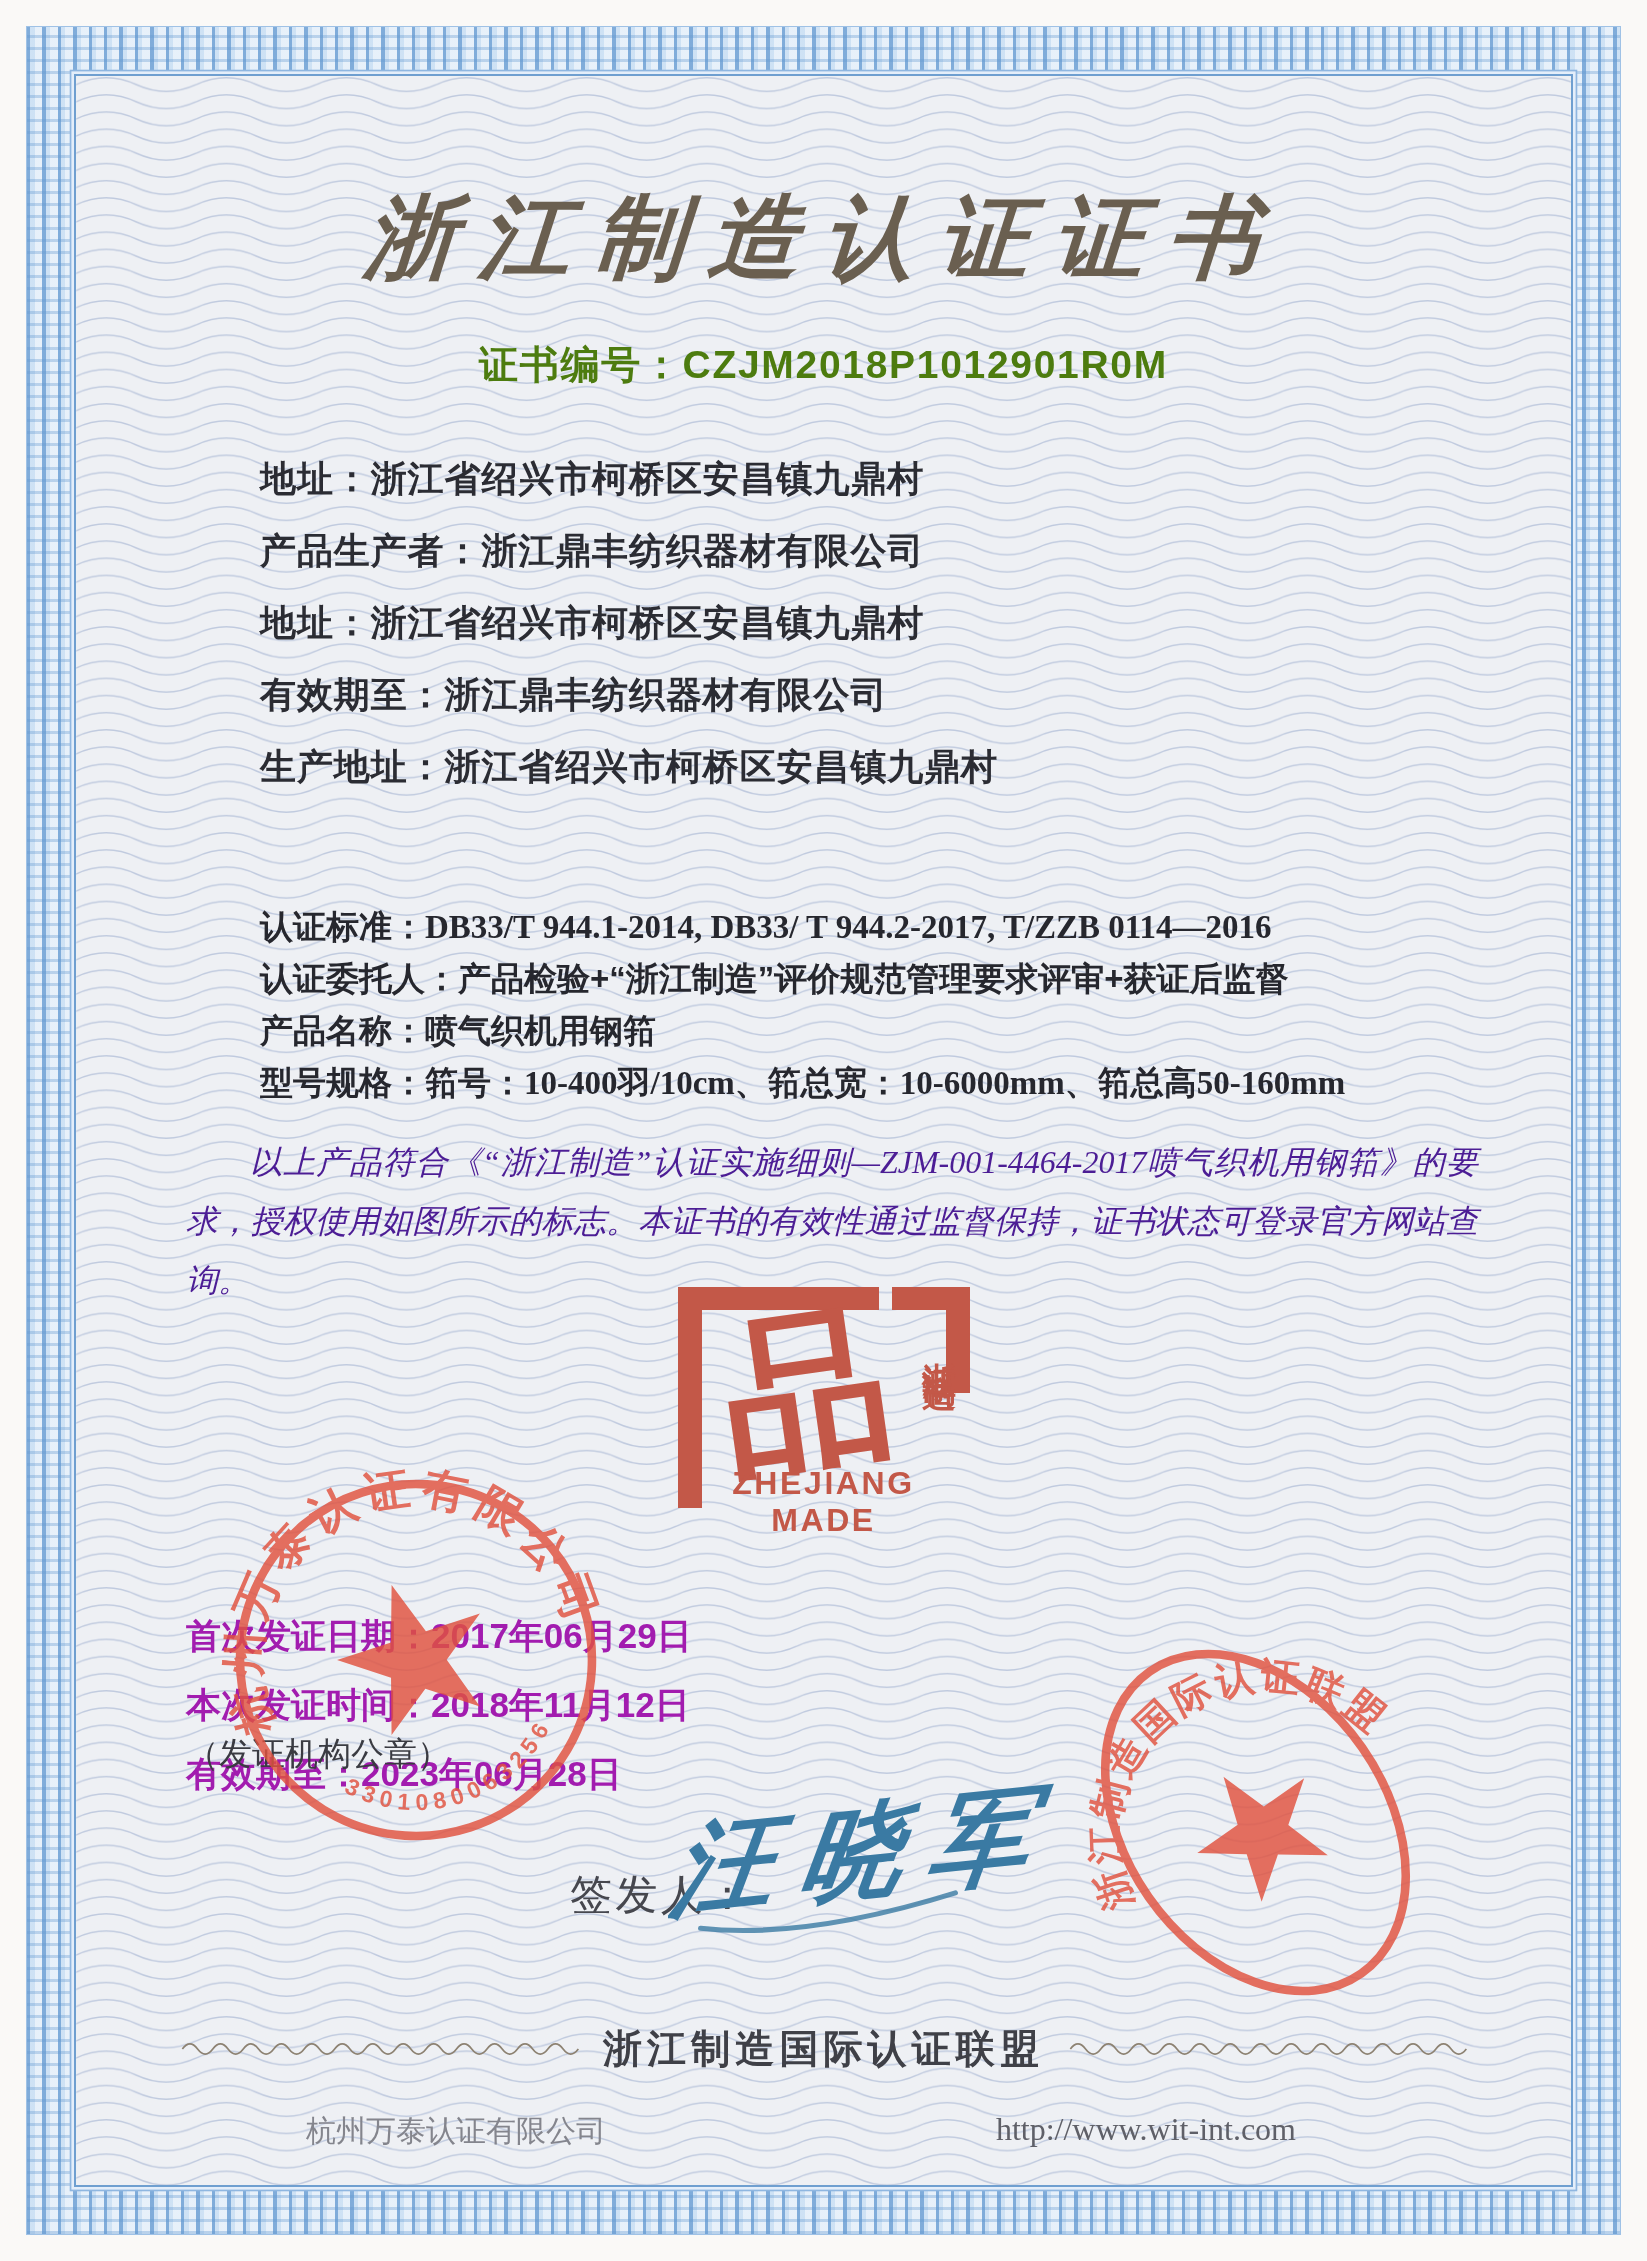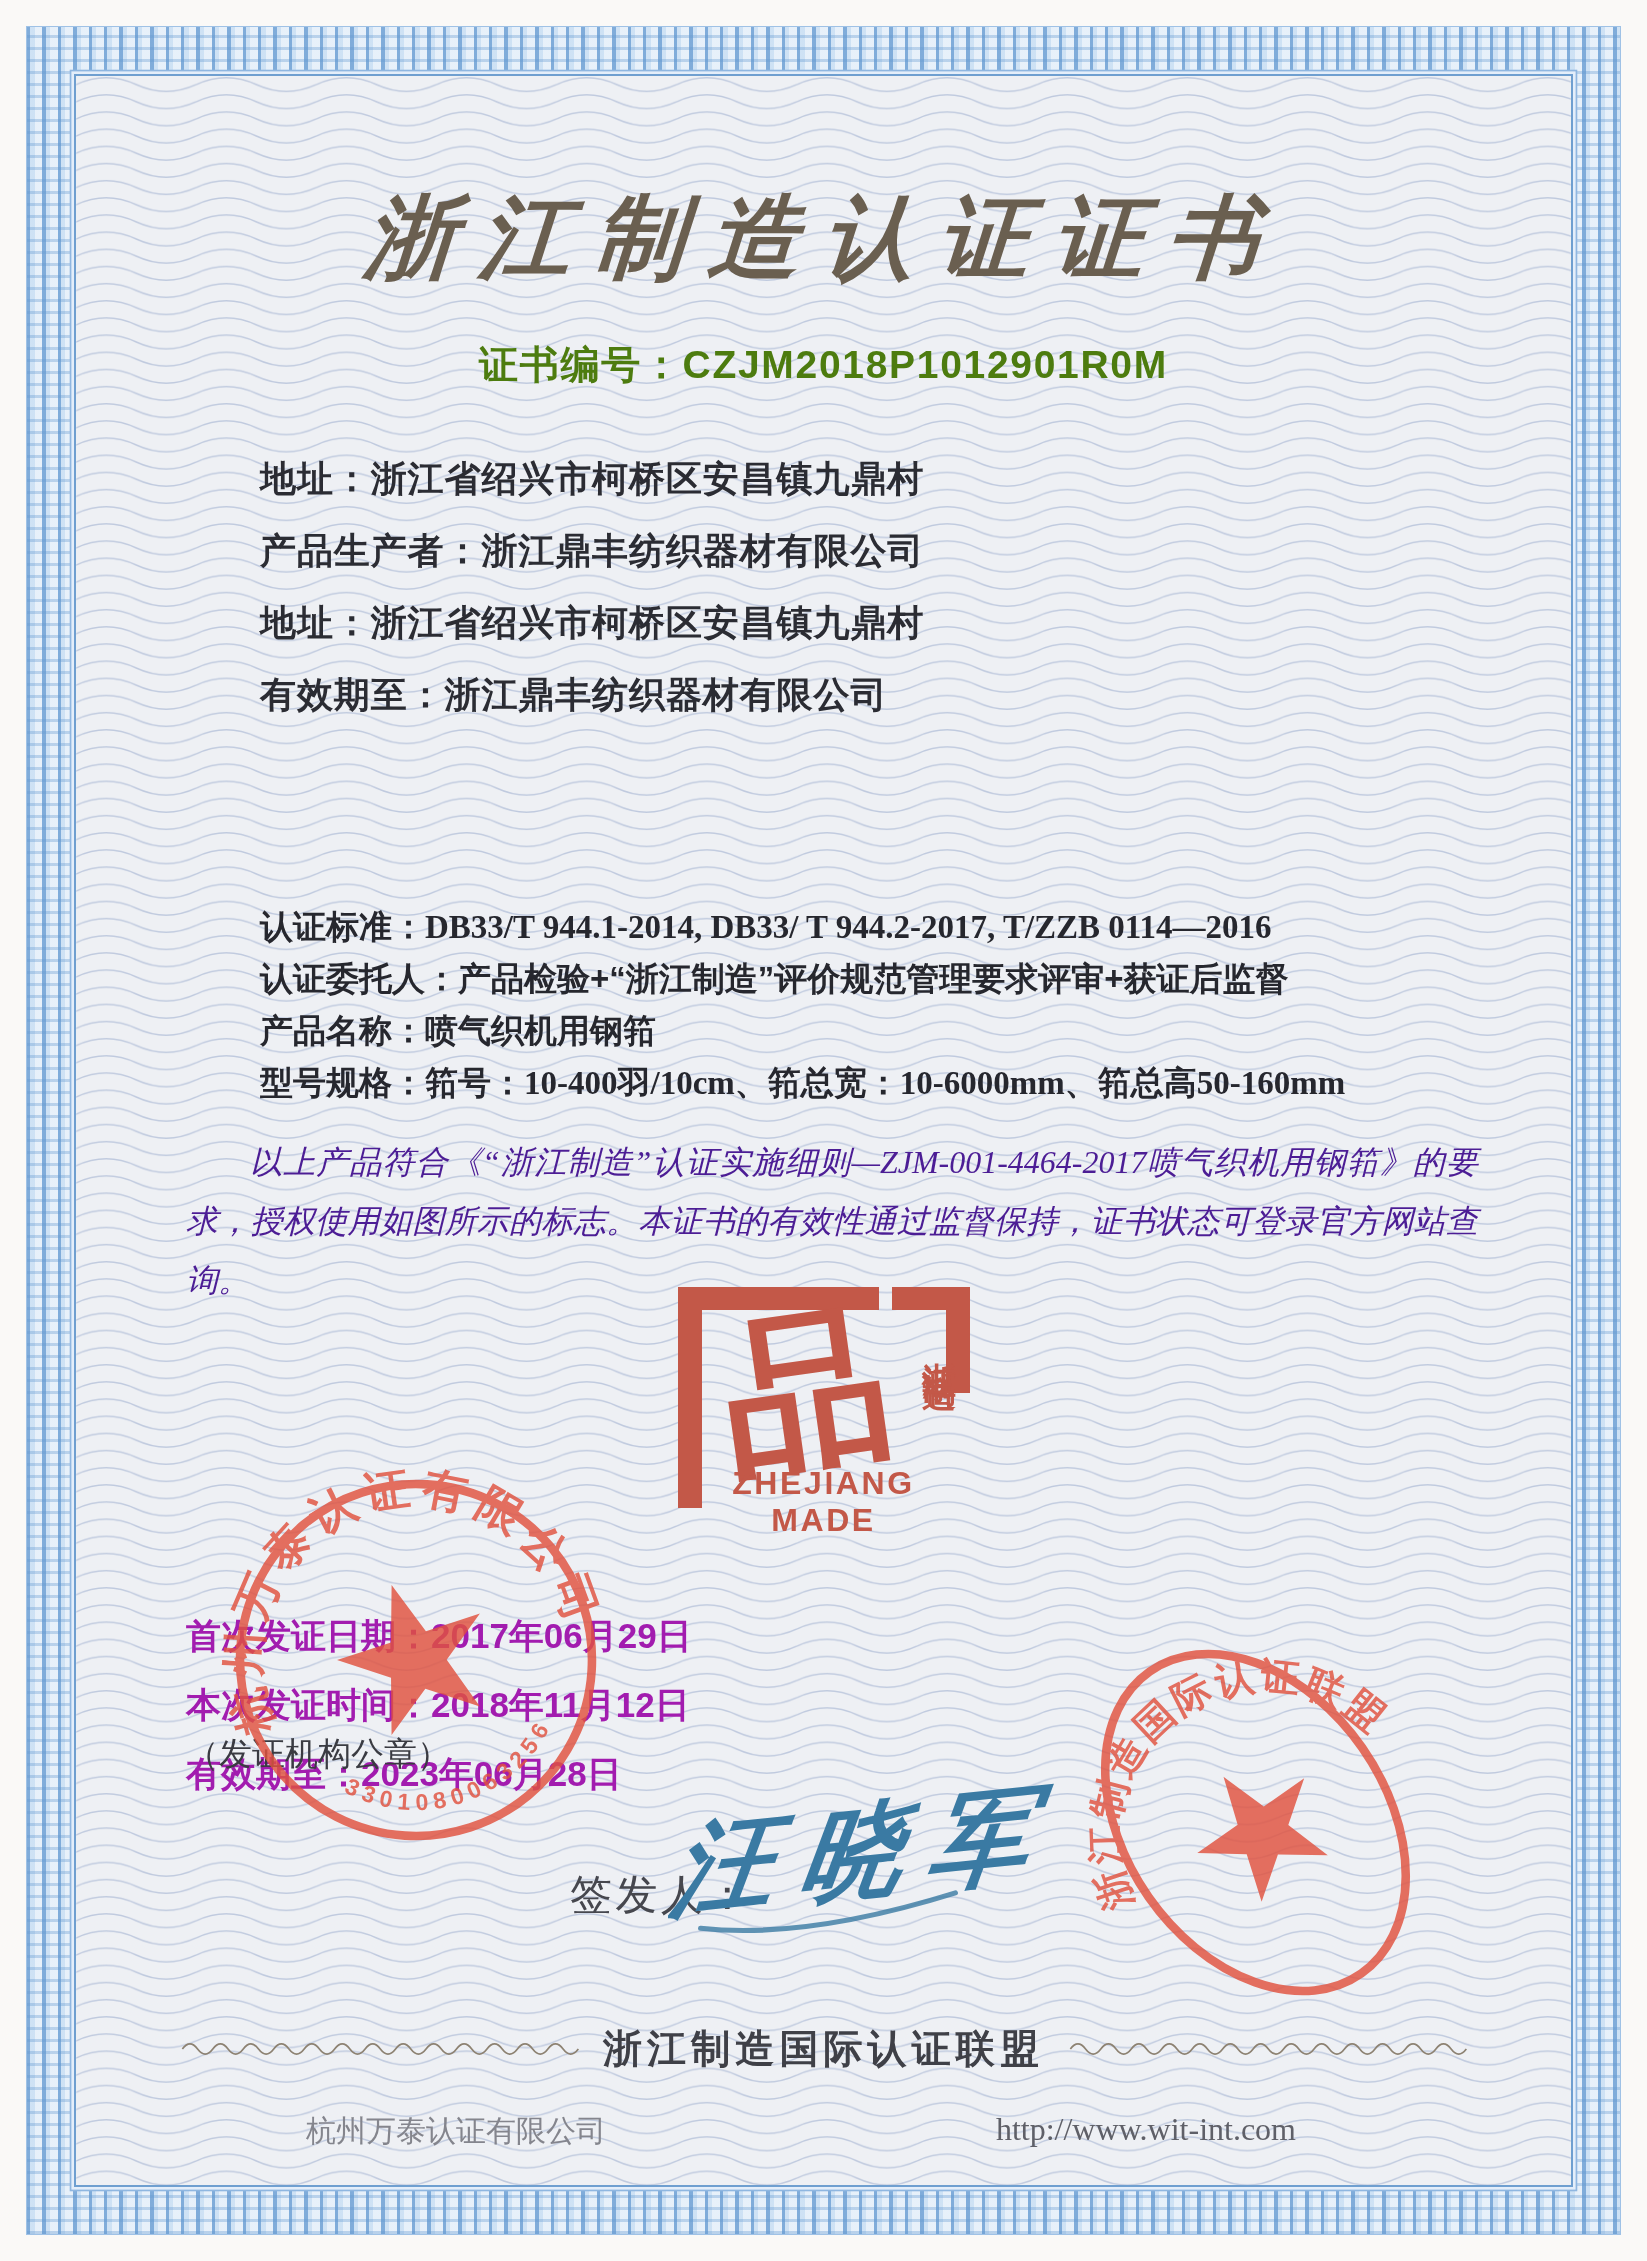--- a/index.html
+++ b/index.html
@@ -128,20 +128,21 @@
 
     <div class="abs certno">
       <span>证书编号：</span><span>CZJM2018P1012901R0M</span>
     </div>
 
     <div class="abs fields">
       <div class="line"><span>地址：</span><span>浙江省绍兴市柯桥区安昌镇九鼎村</span></div>
       <div class="line"><span>产品生产者：</span><span>浙江鼎丰纺织器材有限公司</span></div>
       <div class="line"><span>地址：</span><span>浙江省绍兴市柯桥区安昌镇九鼎村</span></div>
       <div class="line"><span>有效期至：</span><span>浙江鼎丰纺织器材有限公司</span></div>
+      <div class="line"><span>生产地址：</span><span>浙江省绍兴市柯桥区安昌镇九鼎村</span></div>
     </div>
 
     <div class="abs specs">
       <div class="line"><span class="lbl">认证标准：</span><span class="val">DB33/T 944.1-2014, DB33/ T 944.2-2017, T/ZZB 0114—2016</span></div>
       <div class="line"><span class="lbl">认证委托人：</span><span class="val">产品检验+“浙江制造”评价规范管理要求评审+获证后监督</span></div>
       <div class="line"><span class="lbl">产品名称：</span><span class="val">喷气织机用钢筘</span></div>
       <div class="line"><span class="lbl">型号规格：</span><span class="val">筘号：10-400羽/10cm、筘总宽：10-6000mm、筘总高50-160mm</span></div>
     </div>
 
     <p class="abs statement">以上产品符合《“浙江制造”认证实施细则—ZJM-001-4464-2017喷气织机用钢筘》的要求，授权使用如图所示的标志。本证书的有效性通过监督保持，证书状态可登录官方网站查询。</p>

